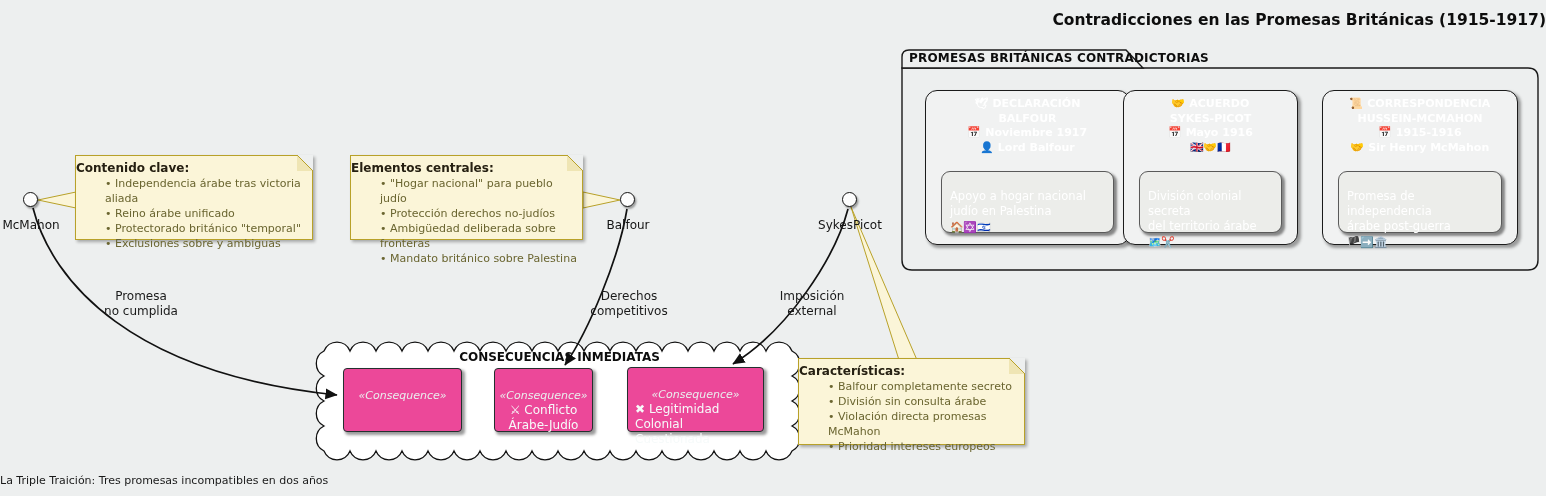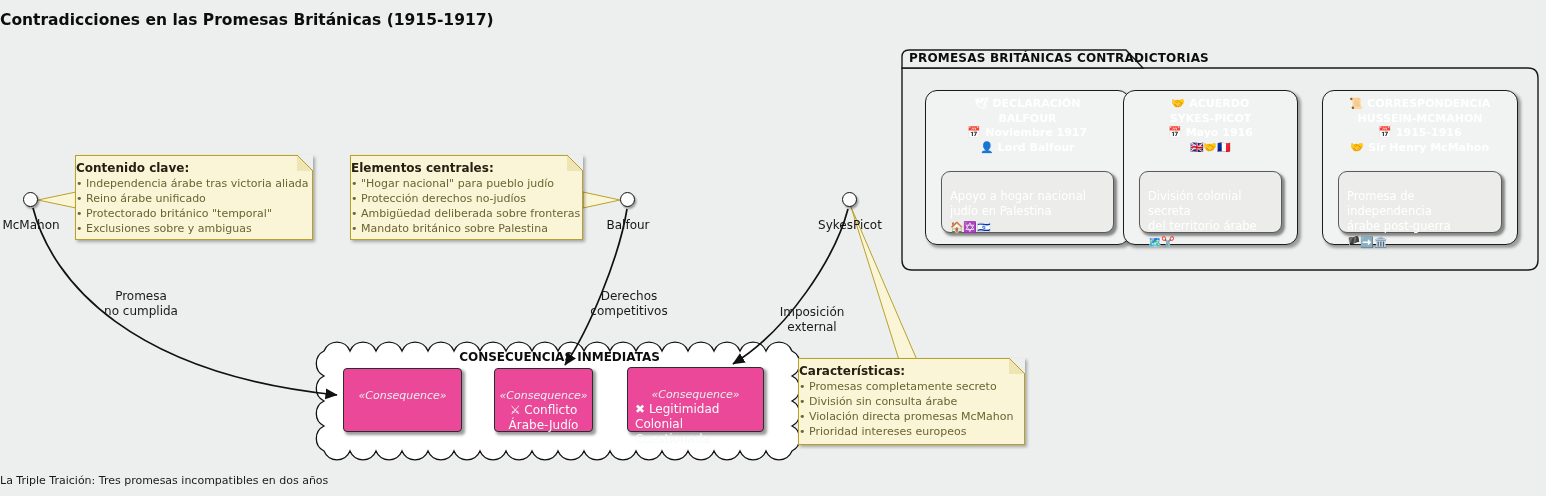--- a/index.html
+++ b/index.html
@@ -1,40 +1,40 @@
 <!DOCTYPE html>
 <html><head>
 <meta charset="utf-8">
 <style>
   html,body{margin:0;padding:0;background:#EDEFEF;}
   .page{position:relative;width:1546px;height:496px;background:#EDEFEF;overflow:hidden;
         font-family:"DejaVu Sans","Liberation Sans",sans-serif;color:#111;}
   .abs{position:absolute;}
   svg.layer{position:absolute;left:0;top:0;z-index:1;pointer-events:none;}
 
-  .diagram-title{left:0;top:11px;width:1546px;text-align:left;font-size:15.5px;font-weight:bold;color:#0d0d0d;z-index:2;}
+  .diagram-title{left:0;top:11px;width:1546px;text-align:right;font-size:15.5px;font-weight:bold;color:#0d0d0d;z-index:2;}
   .caption{left:0;top:474px;width:1546px;font-size:11px;color:#1a1a1a;z-index:2;}
 
   .package-title{left:909px;top:51px;font-size:12px;font-weight:bold;color:#0d0d0d;z-index:2;letter-spacing:.2px;}
 
   .card{top:90px;height:155px;background:#F1F2F2;border:1.3px solid #1b1b1b;border-radius:12px;
         box-shadow:2.5px 2.5px 3px rgba(0,0,0,.35);z-index:2;text-align:center;color:#fff;
         font-weight:bold;font-size:11px;line-height:14.5px;padding-top:6px;box-sizing:border-box;}
   .card .tline{white-space:pre-line;}
   .card-inner{position:absolute;left:15px;right:15px;top:80px;height:62px;background:#ECEDEA;
         border:1px solid #5a5a5a;border-radius:9px;box-shadow:2.5px 2.5px 2.5px rgba(0,0,0,.45);
         color:#fff;font-weight:normal;text-align:left;font-size:11.5px;line-height:15px;
         padding:2px 8px;box-sizing:border-box;white-space:pre-line;}
   .card-inner .icons{font-size:11px;margin-top:1px;}
 
   .note{background:#FBF5D8;border:1px solid #B8A129;box-shadow:2px 2px 3px rgba(0,0,0,.3);
         z-index:2;padding:4px 0;box-sizing:border-box;}
   .note-title{font-size:12px;font-weight:bold;color:#262012;line-height:16px;}
   .note ul{margin:0;padding:0;list-style:none;}
-  .note li{font-size:11px;color:#6A6530;line-height:15px;}
+  .note li{font-size:11px;color:#6A6530;line-height:15px;margin-left:29px;}
   .note li::before{content:"• ";}
   .fold{position:absolute;top:-1px;right:-1px;}
 
   .actor{width:15px;height:15px;border-radius:50%;background:#FDFDFD;border:1.5px solid #141414;
          box-shadow:1.5px 2px 2px rgba(0,0,0,.35);z-index:2;box-sizing:border-box;}
   .actor-label{font-size:12px;color:#141414;text-align:center;z-index:2;}
 
   .edge-label{font-size:12px;color:#1a1a1a;text-align:center;white-space:pre-line;line-height:15px;z-index:2;}
 
   .cloud-label{left:327px;top:350px;width:465px;text-align:center;font-size:12px;font-weight:bold;color:#0d0d0d;z-index:2;}
@@ -149,21 +149,21 @@
     <svg class="fold" width="16" height="16">
       <polygon points="0,0 16,0 16,16" fill="#EDEFEF"></polygon>
       <polygon points="0,0 16,16 0,16" fill="#EFE5B4"></polygon>
       <path d="M0,0 L16,16" stroke="#B8A129" stroke-width="1" fill="none"></path>
     </svg>
   </div>
 
   <div class="abs note" style="left:798px;top:358px;width:227px;height:87px;">
     <div class="note-title">Características:</div>
     <ul>
-      <li>Promesas completamente secreto</li>
+      <li>Balfour completamente secreto</li>
       <li>División sin consulta árabe</li>
       <li>Violación directa promesas McMahon</li>
       <li>Prioridad intereses europeos</li>
     </ul>
     <svg class="fold" width="16" height="16">
       <polygon points="0,0 16,0 16,16" fill="#EDEFEF"></polygon>
       <polygon points="0,0 16,16 0,16" fill="#EFE5B4"></polygon>
       <path d="M0,0 L16,16" stroke="#B8A129" stroke-width="1" fill="none"></path>
     </svg>
   </div>
@@ -174,21 +174,21 @@
   <div class="abs actor" style="left:620px;top:192px;"></div>
   <div class="abs actor-label" style="left:583px;top:218px;width:90px;">Balfour</div>
 
   <div class="abs actor" style="left:842px;top:192px;"></div>
   <div class="abs actor-label" style="left:805px;top:218px;width:90px;">SykesPicot</div>
 
   <div class="abs edge-label" style="left:86px;top:289px;width:110px;">Promesa
 no cumplida</div>
   <div class="abs edge-label" style="left:574px;top:289px;width:110px;">Derechos
 competitivos</div>
-  <div class="abs edge-label" style="left:757px;top:305px;width:110px;text-align:center;">Imposición
+  <div class="abs edge-label" style="left:757px;top:289px;width:110px;text-align:center;">Imposición
 external</div>
 
   <div class="abs cloud-label">CONSECUENCIAS INMEDIATAS</div>
 
   <div class="abs cons" style="left:343px;top:368px;width:119px;height:64px;">
     <span class="stereo">«Consequence»</span>
   </div>
 
   <div class="abs cons" style="left:494px;top:368px;width:99px;height:64px;">
     <span class="stereo">«Consequence»</span>

